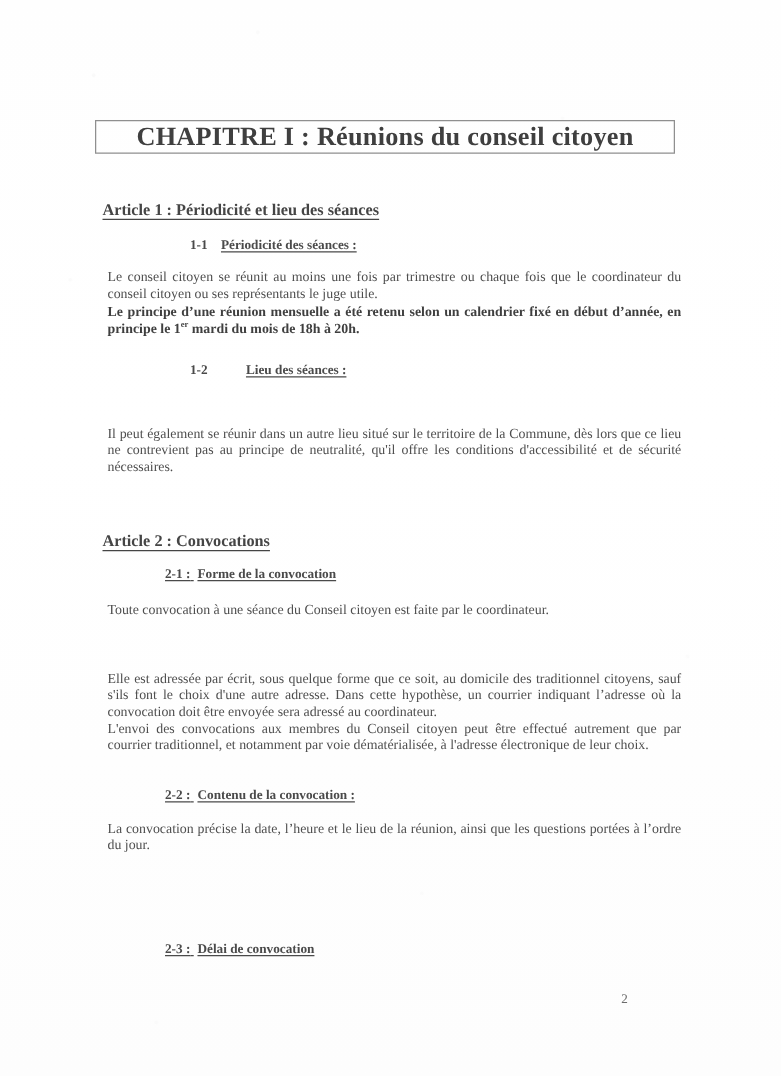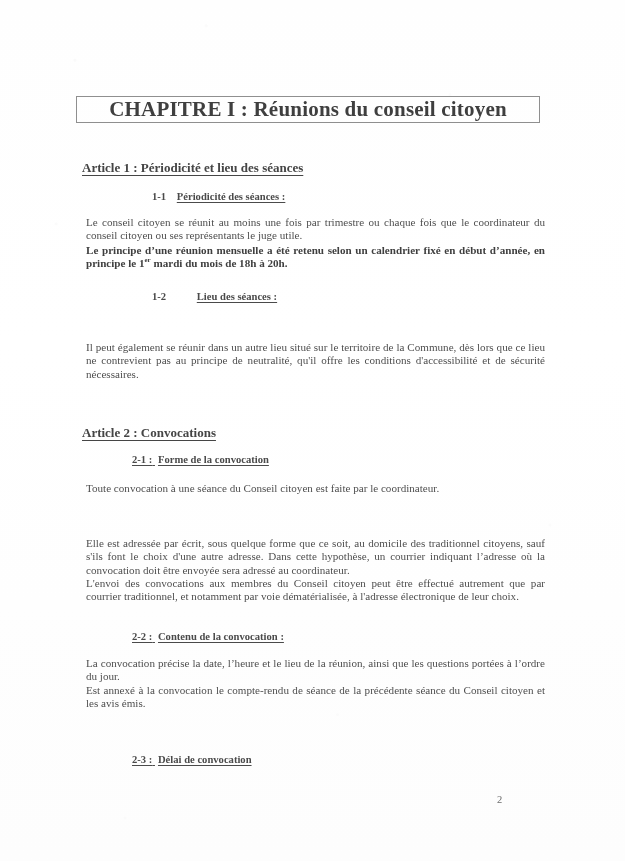--- a/index.html
+++ b/index.html
@@ -165,21 +165,20 @@
 
   <div class="para" style="left:86px; top:577px; width:459px;">L'envoi des convocations aux membres du Conseil citoyen peut être effectué autrement que par courrier traditionnel, et notamment par voie dématérialisée, à l'adresse électronique de leur choix.</div>
 
   <div class="sub-heading all-uline" style="left:132px; top:631px;">
     <span>2-2 :</span>
     <span style="margin-left:3px;">Contenu de la convocation :</span>
   </div>
 
   <div class="para" style="left:86px; top:657px; width:459px;">La convocation précise la date, l’heure et le lieu de la réunion, ainsi que les questions portées à l’ordre du jour.</div>
 
-  <div class="para" style="left:86px; top:684px; width:459px;">Est annexé à la convocation le compte-rendu de séance de la précédente séance du Conseil citoyen et les avis émis.</div>
 
   <div class="sub-heading all-uline" style="left:132px; top:754px;">
     <span>2-3 :</span>
     <span style="margin-left:3px;">Délai de convocation</span>
   </div>
 
   <div class="page-number">2</div>
 
 </div>
 

